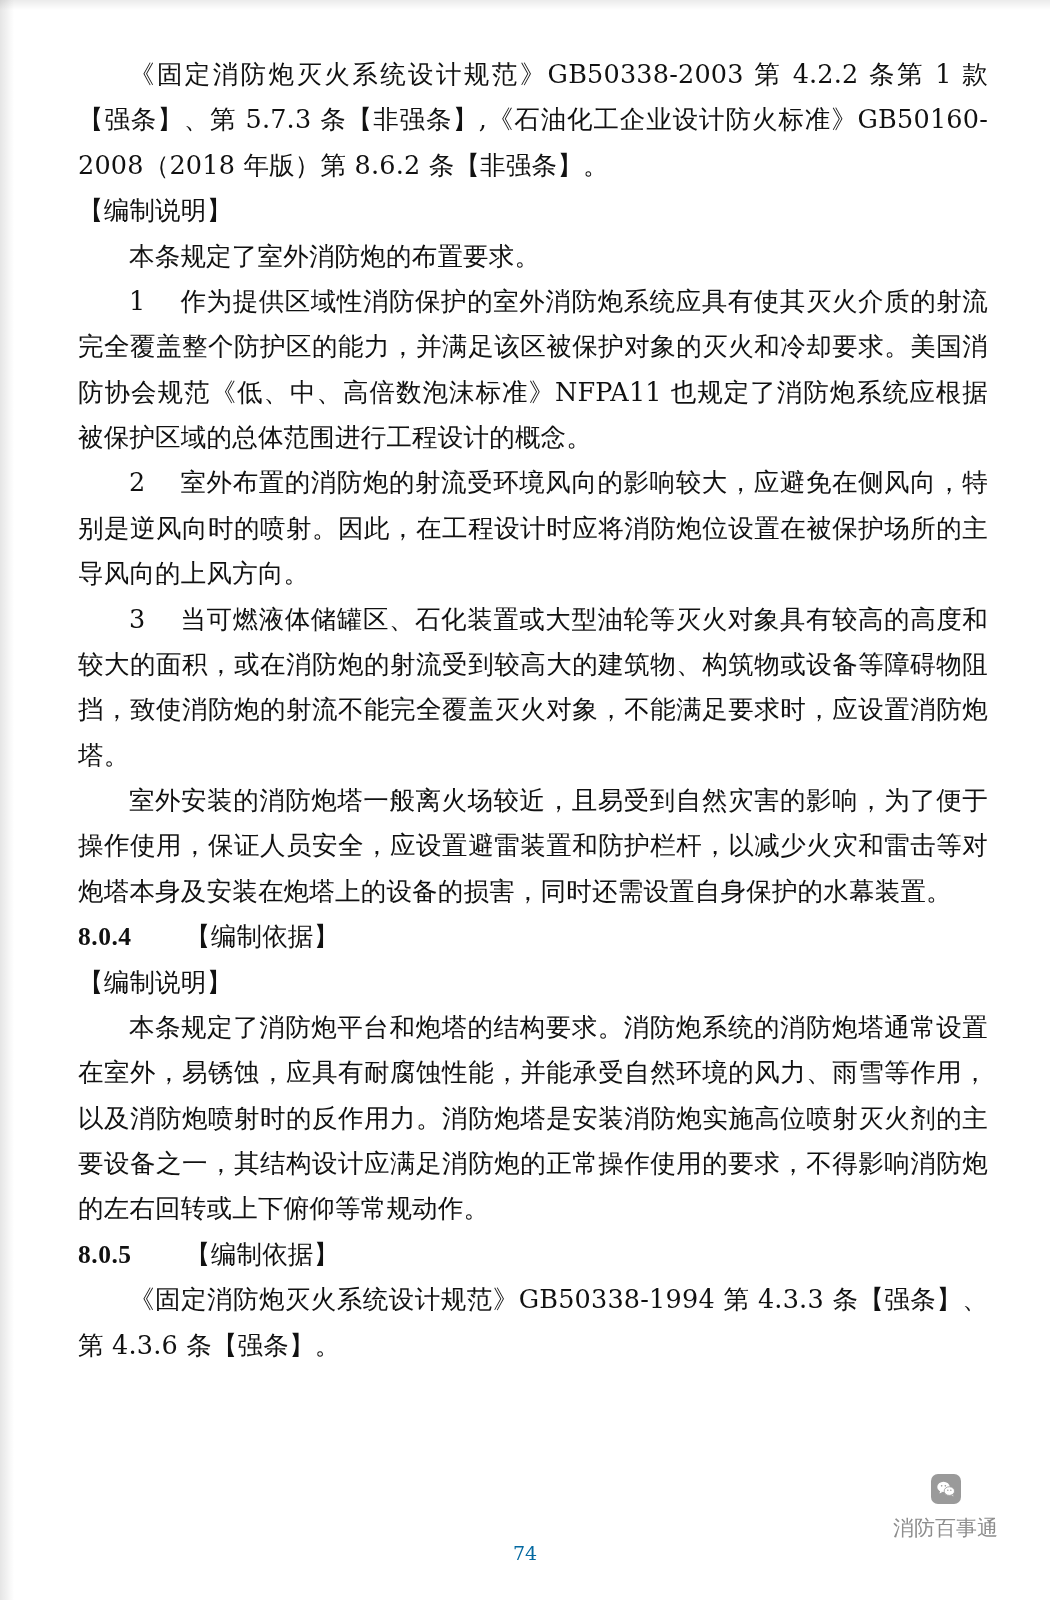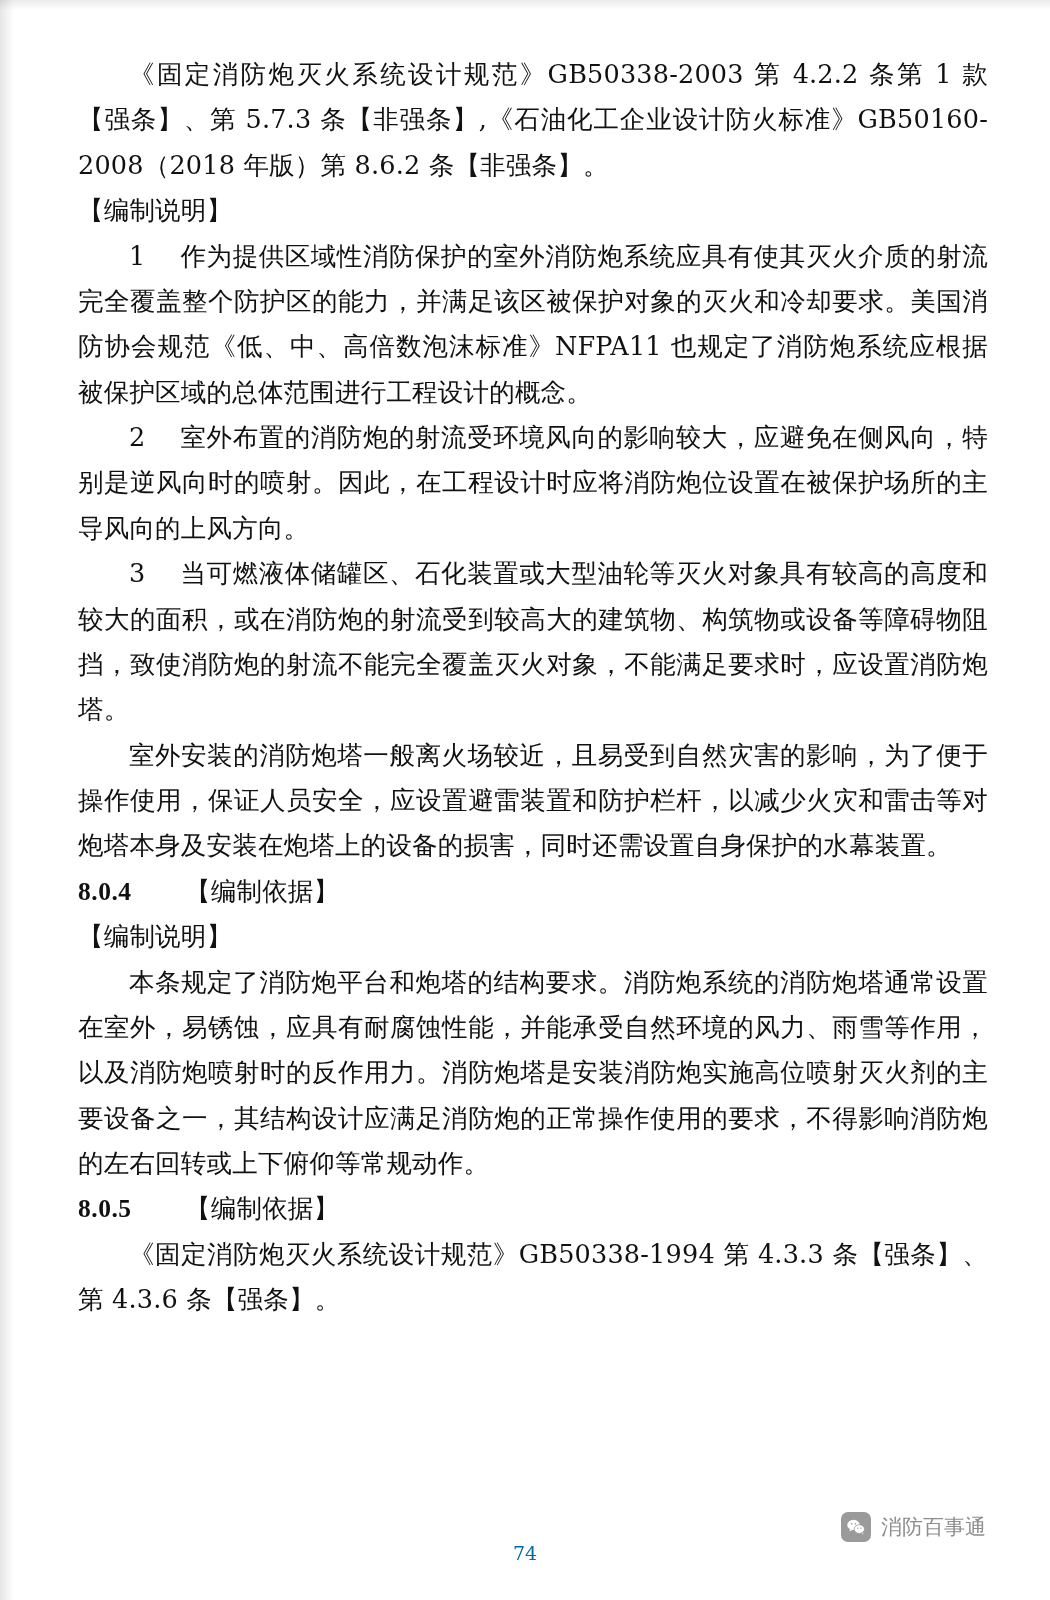--- a/index.html
+++ b/index.html
@@ -58,28 +58,29 @@
     left: 0;
     right: 0;
     bottom: 36px;
     text-align: center;
     font-size: 19px;
     font-family: "DejaVu Serif", "Liberation Serif", serif;
     color: #0369a1;
   }
   .watermark {
     position: absolute;
-    right: 64px;
+    right: 52px;
     bottom: 58px;
     display: flex;
     align-items: center;
     gap: 10px;
     color: #8d8d8d;
     font-size: 21px;
     font-family: "DejaVu Sans", "Liberation Sans", sans-serif;
+    flex-direction: column;
   }
   .wm-icon {
     width: 30px;
     height: 30px;
     border-radius: 7px;
     background: #9a9a9a;
     display: inline-flex;
     align-items: center;
     justify-content: center;
   }
@@ -102,20 +103,21 @@
 </head>
 <body>
 
 <div class="page">
   <div class="doc-body">
 
     <p class="indent">《固定消防炮灭火系统设计规范》GB50338-2003 第 4.2.2 条第 1 款【强条】、第 5.7.3 条【非强条】,《石油化工企业设计防火标准》GB50160-2008（2018 年版）第 8.6.2 条【非强条】。</p>
 
     <p class="noindent">【编制说明】</p>
 
+    <p class="indent">本条规定了室外消防炮的布置要求。</p>
 
     <p class="indent">1　 作为提供区域性消防保护的室外消防炮系统应具有使其灭火介质的射流完全覆盖整个防护区的能力，并满足该区被保护对象的灭火和冷却要求。美国消防协会规范《低、中、高倍数泡沫标准》NFPA11 也规定了消防炮系统应根据被保护区域的总体范围进行工程设计的概念。</p>
 
     <p class="indent">2　 室外布置的消防炮的射流受环境风向的影响较大，应避免在侧风向，特别是逆风向时的喷射。因此，在工程设计时应将消防炮位设置在被保护场所的主导风向的上风方向。</p>
 
     <p class="indent">3　 当可燃液体储罐区、石化装置或大型油轮等灭火对象具有较高的高度和较大的面积，或在消防炮的射流受到较高大的建筑物、构筑物或设备等障碍物阻挡，致使消防炮的射流不能完全覆盖灭火对象，不能满足要求时，应设置消防炮塔。</p>
 
     <p class="indent">室外安装的消防炮塔一般离火场较近，且易受到自然灾害的影响，为了便于操作使用，保证人员安全，应设置避雷装置和防护栏杆，以减少火灾和雷击等对炮塔本身及安装在炮塔上的设备的损害，同时还需设置自身保护的水幕装置。</p>
 
     <p class="num-head">

